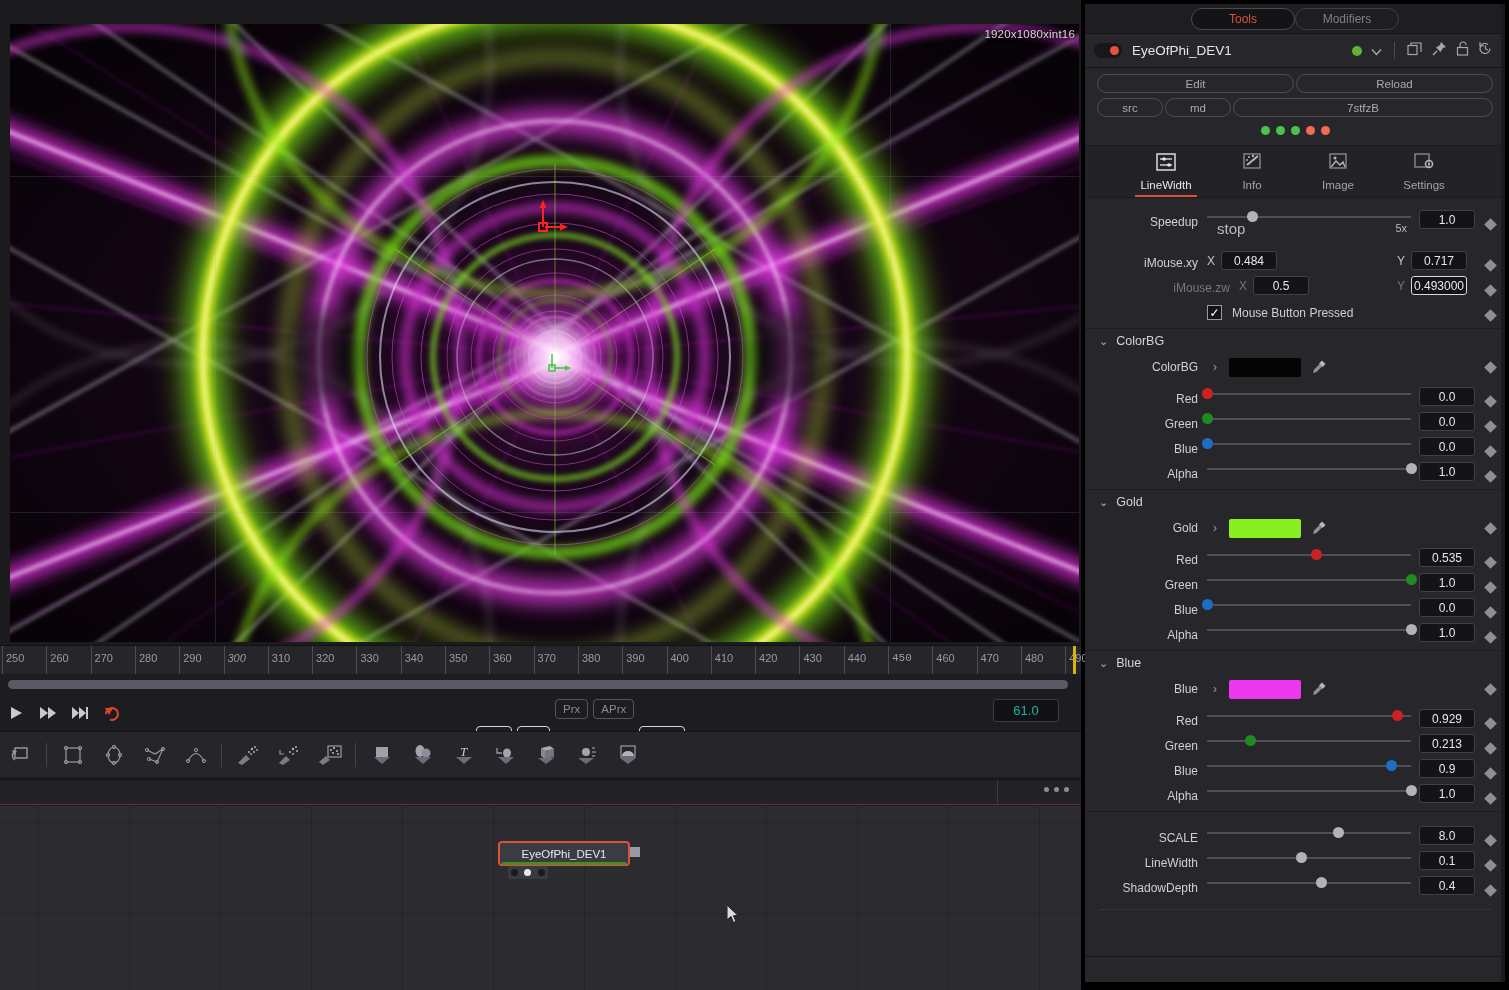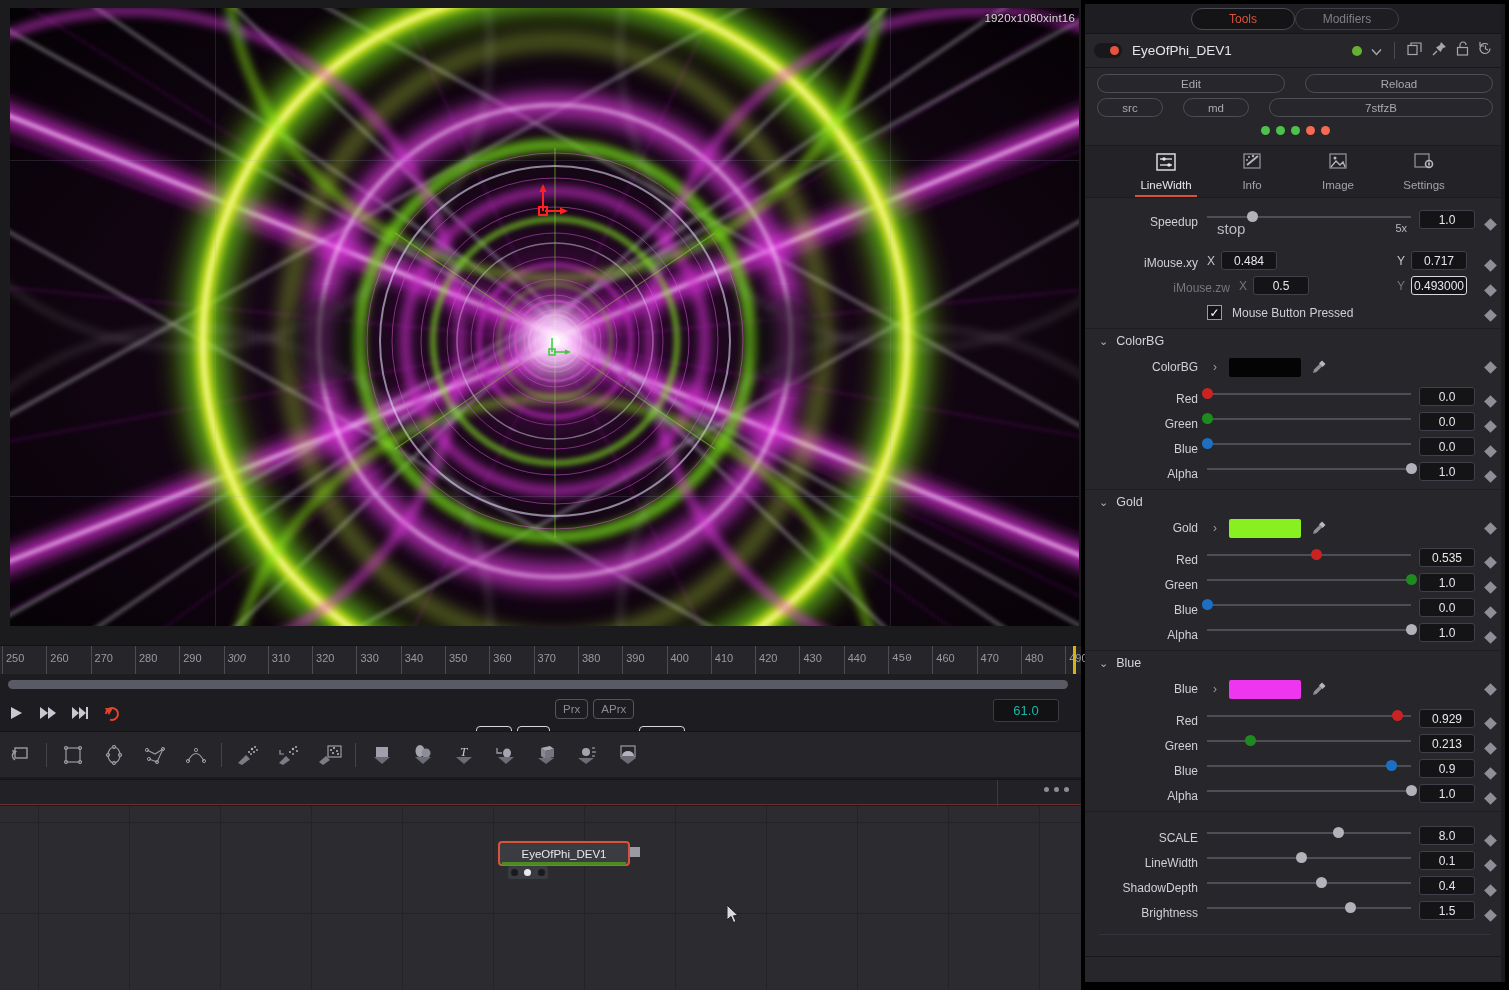--- a/index.html
+++ b/index.html
@@ -9,21 +9,21 @@
     font-family: "Liberation Sans", sans-serif;
     overflow: hidden;
   }
   .app { position: relative; width: 1509px; height: 990px; background: #000; }
 
   
   .left { position: absolute; left: 0; top: 0; width: 1081px; height: 990px; background: #1b1b1e; }
 
   
   .viewer {
-    position: absolute; left: 10px; top: 8px; width: 1069px; height: 618px;
+    position: absolute; left: 10px; top: 24px; width: 1069px; height: 618px;
     background: #000; overflow: hidden;
   }
   .viewer-res {
     position: absolute; right: 4px; top: 4px; z-index: 30;
     color: #d8d8d8; font-size: 11.5px; letter-spacing: .2px;
     text-shadow: 0 0 3px #000, 0 0 5px #000;
   }
   .fractal { position: absolute; inset: 0; overflow: hidden; background: #050005; }
   .fractal svg { position: absolute; left: 0; top: 0; }
 
@@ -144,21 +144,21 @@
     width: 28px; height: 15px; border-radius: 8px; background: #18181b;
     position: relative; margin-right: 10px; flex: none;
   }
   .toggle i { position: absolute; right: 3px; top: 3px; width: 9px; height: 9px; border-radius: 50%; background: #e2543f; display:block;}
   .insp-name { color: #e4e4ea; font-size: 13.5px; flex: 1; }
   .hdr-icons { display: flex; align-items: center; gap: 9px; }
   .hdr-icons .gdot { width: 10px; height: 10px; border-radius: 50%; background: #66b033; }
   .hdr-sep { width: 1px; height: 17px; background: #4a4a52; margin: 0 3px; }
 
   .insp-btns { padding: 6px 12px 4px 12px; }
-  .brow { display: flex; gap: 20px; margin-bottom: 5px; }
+  .brow { display: flex; gap: 2px; margin-bottom: 5px; }
   .ibtn {
     height: 19px; border: 1px solid #4d4d56; border-radius: 10px;
     color: #a9a9b1; font-size: 11.5px; display: flex; align-items: center; justify-content: center;
     background: transparent;
   }
   .dotsrow { display: flex; justify-content: center; gap: 6px; padding: 4px 0 6px; }
   .dotsrow i { width: 9px; height: 9px; border-radius: 50%; display:block; }
 
   .ctabs {
     display: flex; justify-content: center; gap: 24px; padding: 6px 0 0;
@@ -1103,31 +1103,20 @@
             <div class="rlabel">ShadowDepth</div>
             <div class="slider">
               <div class="track"></div>
               <div class="knob" style="left: 56%;"></div>
             </div>
             <div class="numbox">0.4</div>
             <div class="kf">
               <b></b>
             </div>
           </div>
-          <div class="row">
-            <div class="rlabel">Brightness</div>
-            <div class="slider">
-              <div class="track"></div>
-              <div class="knob" style="left: 70%;"></div>
-            </div>
-            <div class="numbox">1.5</div>
-            <div class="kf">
-              <b></b>
-            </div>
-          </div>
         </div>
 
       <div class="divider"></div>
     </div>
 
     <div class="insp-foot"></div>
     <div class="insp-scroll"></div>
   </div>
 </div>
 

